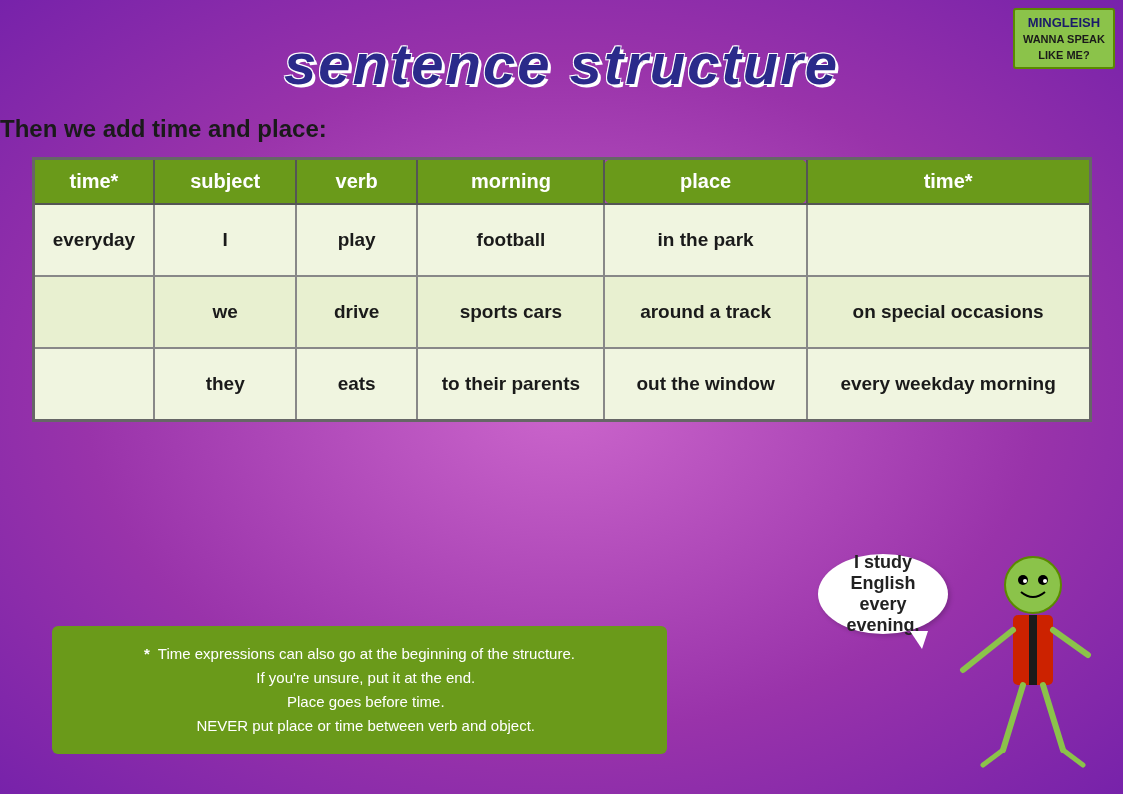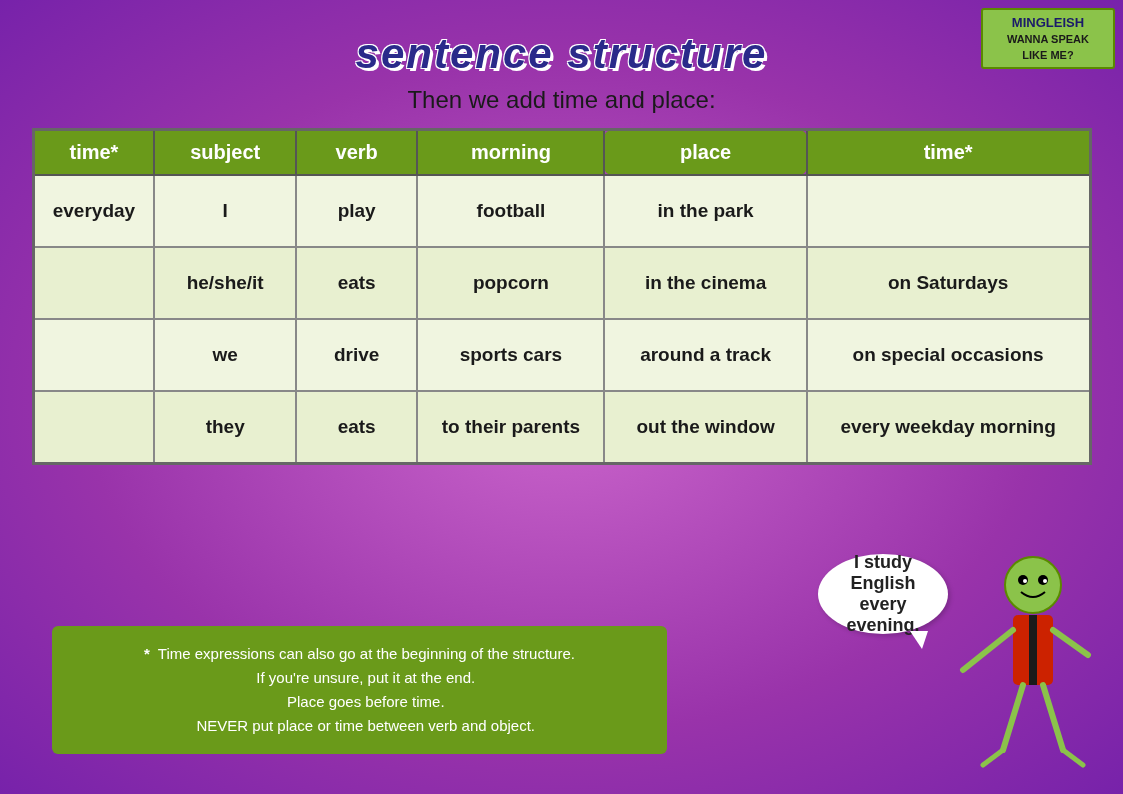--- a/index.html
+++ b/index.html
@@ -10,34 +10,34 @@
       background: #b44bc0;
       background: radial-gradient(ellipse at center, #cc66cc 0%, #9933aa 60%, #7722aa 100%);
       font-family: Arial, sans-serif;
       overflow: hidden;
       position: relative;
     }
 
     .title {
       text-align: center;
       padding-top: 30px;
-      font-size: 42px;
+      font-size: 58px;
       font-weight: 900;
       color: #2a2a8a;
       text-shadow: 3px 3px 0 #fff, -1px -1px 0 #fff, 1px -1px 0 #fff, -1px 1px 0 #fff;
       font-style: italic;
       letter-spacing: 2px;
     }
 
     .subtitle {
-      text-align: center;
+      text-align: left;
       font-size: 24px;
-      font-weight: normal;
+      font-weight: bold;
       color: #1a1a1a;
-      margin-top: 8px;
+      margin-top: 18px;
       margin-bottom: 14px;
     }
 
     .table-wrapper {
       margin: 0 auto;
       width: 1060px;
     }
 
     table {
       width: 100%;
@@ -137,21 +137,21 @@
       bottom: 20px;
     }
 
     
     .logo {
       position: absolute;
       top: 8px;
       right: 8px;
       background: #8bc34a;
       border: 2px solid #5a8a00;
-      padding: 4px 24px;
+      padding: 4px 8px;
       font-size: 11px;
       font-weight: bold;
       color: #1a1a1a;
       border-radius: 3px;
       text-align: center;
       line-height: 1.4;
     }
 
     .logo .mingleish {
       color: #1a1a6a;
@@ -181,28 +181,20 @@
     <tr>
           <td>everyday</td>
           <td>I</td>
           <td>play</td>
           <td>football</td>
           <td>in the park</td>
           <td></td>
         </tr>
         <tr>
           <td></td>
-          <td>he/she/it</td>
-          <td>eats</td>
-          <td>popcorn</td>
-          <td>in the cinema</td>
-          <td>on Saturdays</td>
-        </tr>
-        <tr>
-          <td></td>
           <td>we</td>
           <td>drive</td>
           <td>sports cars</td>
           <td>around a track</td>
           <td>on special occasions</td>
         </tr>
         <tr>
           <td></td>
           <td>they</td>
           <td>eats</td>

